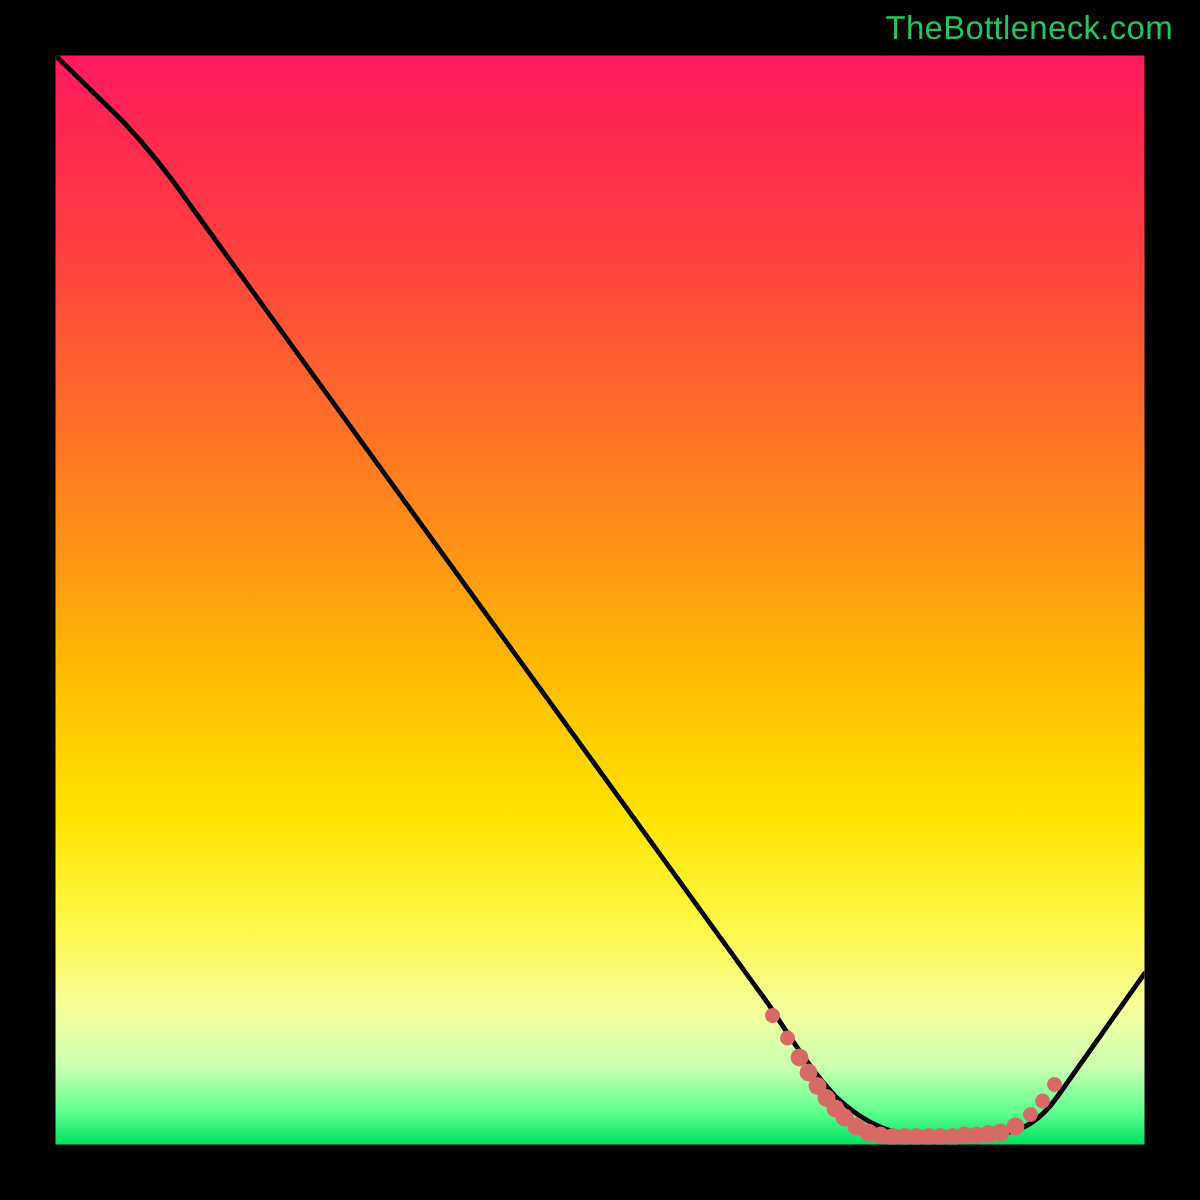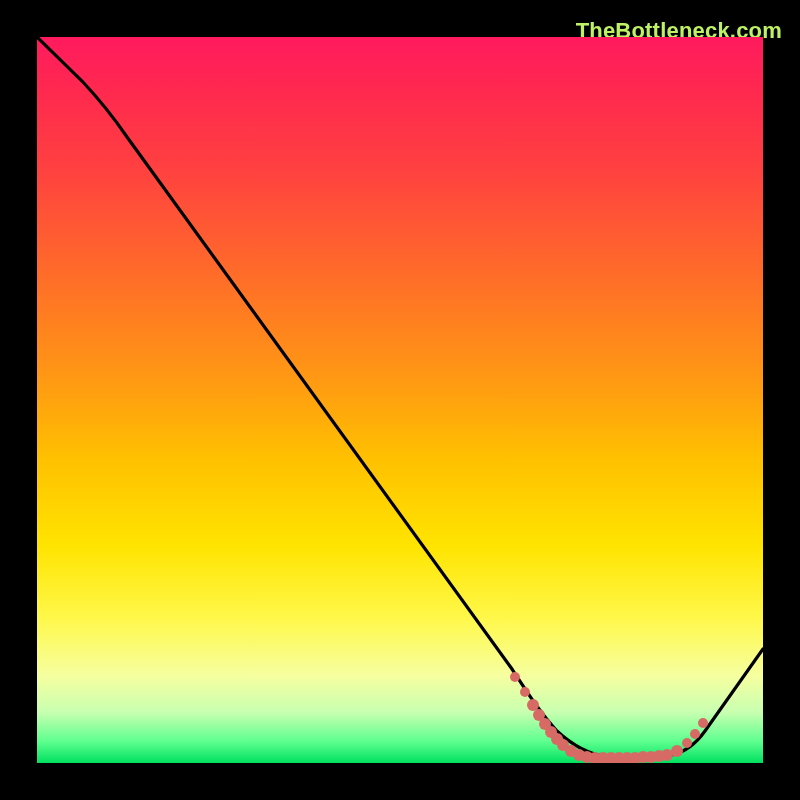--- a/index.html
+++ b/index.html
@@ -42,25 +42,25 @@
   }
   svg.curve {
     position: absolute;
     left: 0;
     top: 0;
     width: 726px;
     height: 726px;
   }
   .watermark {
     position: absolute;
-    top: 18px;
+    top: 6px;
     right: 18px;
-    color: #bef264;
+    color: #22c55e;
     font-size: 22px;
-    font-weight: 700;
+    font-weight: 400;
     letter-spacing: 0.2px;
     user-select: none;
   }
 </style>
 </head>
 <body>
 <div class="frame">
 
   <div class="watermark">TheBottleneck.com</div>
 

